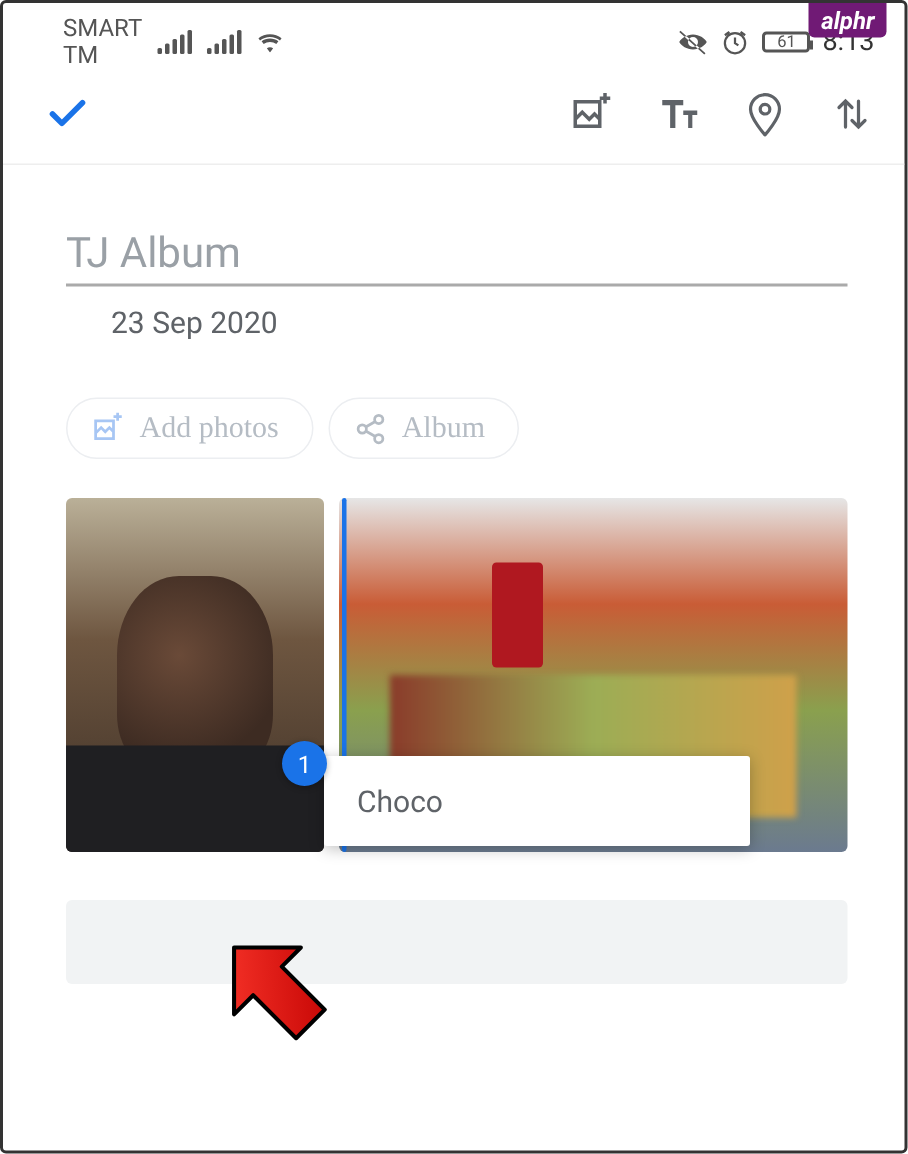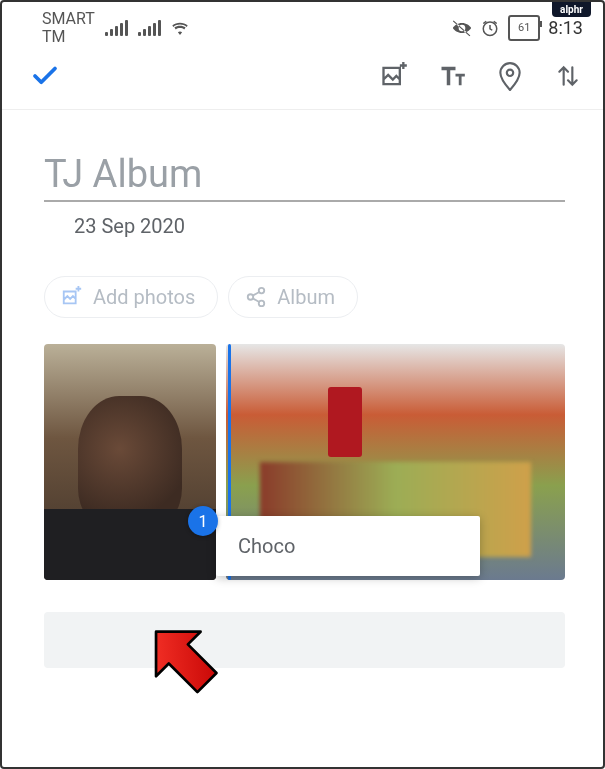--- a/index.html
+++ b/index.html
@@ -10,27 +10,28 @@
       background: #fff;
       position: relative;
       border: 2px solid #333;
       border-radius: 4px;
       overflow: hidden;
     }
     .watermark {
       position: absolute;
       top: 0;
       right: 12px;
-      background: #0f172a;
+      background: #701a75;
       color: #fff;
       font-weight: bold;
-      font-size: 10px;
+      font-size: 16px;
       padding: 2px 8px;
       border-radius: 0 0 4px 4px;
       z-index: 100;
+      font-style: italic;
     }
     
     .status-bar {
       display: flex;
       justify-content: space-between;
       align-items: center;
       padding: 8px 20px 6px 40px;
       font-size: 14px;
       color: #555;
     }
@@ -43,21 +44,21 @@
     .signal span:nth-child(3){height:10px}
     .signal span:nth-child(4){height:13px}
     .signal span:nth-child(5){height:16px}
     .wifi-icon { width: 18px; height: 14px; }
     .status-right { display: flex; align-items: center; gap: 8px; }
     .eye-icon, .alarm-icon { width: 20px; height: 18px; }
     .battery {
       border: 2px solid #555;
       border-radius: 3px;
       width: 32px;
-      height: 26px;
+      height: 14px;
       position: relative;
       font-size: 11px;
       display: flex;
       align-items: center;
       justify-content: center;
       color: #555;
     }
     .battery::after {
       content:'';
       position:absolute;
@@ -75,21 +76,21 @@
       padding: 10px 20px 18px 28px;
       gap: 28px;
       border-bottom: 1px solid #eee;
     }
     .spacer { flex: 1; }
     .tb-icon { width: 30px; height: 30px; display:flex; align-items:center; justify-content:center; color:#555; }
     .check { color: #1a73e8; }
     
     .content { padding: 42px 38px 0 42px; }
     .album-title {
-      font-size: 38px;
+      font-size: 28px;
       color: #9aa0a6;
       border: none;
       border-bottom: 2px solid #aaa;
       width: 100%;
       padding-bottom: 4px;
       outline: none;
       font-family: inherit;
     }
     .album-date {
       font-size: 20px;
@@ -101,20 +102,21 @@
     .pill {
       display: flex;
       align-items: center;
       gap: 10px;
       border: 1px solid #eceef1;
       border-radius: 999px;
       padding: 8px 22px 8px 16px;
       color: #b5bcc4;
       font-size: 20px;
       cursor: pointer;
+      font-family: Liberation Serif, serif;
     }
     .pill .pill-icon { width:22px; height:22px; color:#b5bcc4; }
     .pill.addp .pill-icon { color: #a7c6f4; }
     
     .grid { display:flex; gap:10px; margin-top: 26px; position: relative; }
     .thumb {
       background: linear-gradient(135deg,#7a5a46,#4a3a2e);
       border-radius: 4px;
       position: relative;
       overflow: hidden;
@@ -144,21 +146,21 @@
       align-items:center;
       justify-content:center;
       font-size: 16px;
       z-index: 5;
       box-shadow: 0 1px 4px rgba(0,0,0,0.3);
     }
     .caption-card {
       position: absolute;
       left: 172px;
       top: 172px;
-      width: 264px;
+      width: 284px;
       background: #fff;
       box-shadow: 0 2px 10px rgba(0,0,0,0.25);
       padding: 18px 22px;
       font-size: 20px;
       color: #5f6368;
       z-index: 4;
       border-radius: 2px;
     }
     
     .bottom-bar {

